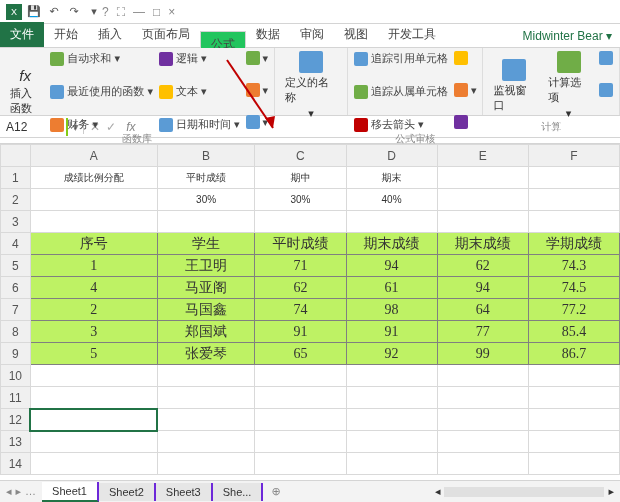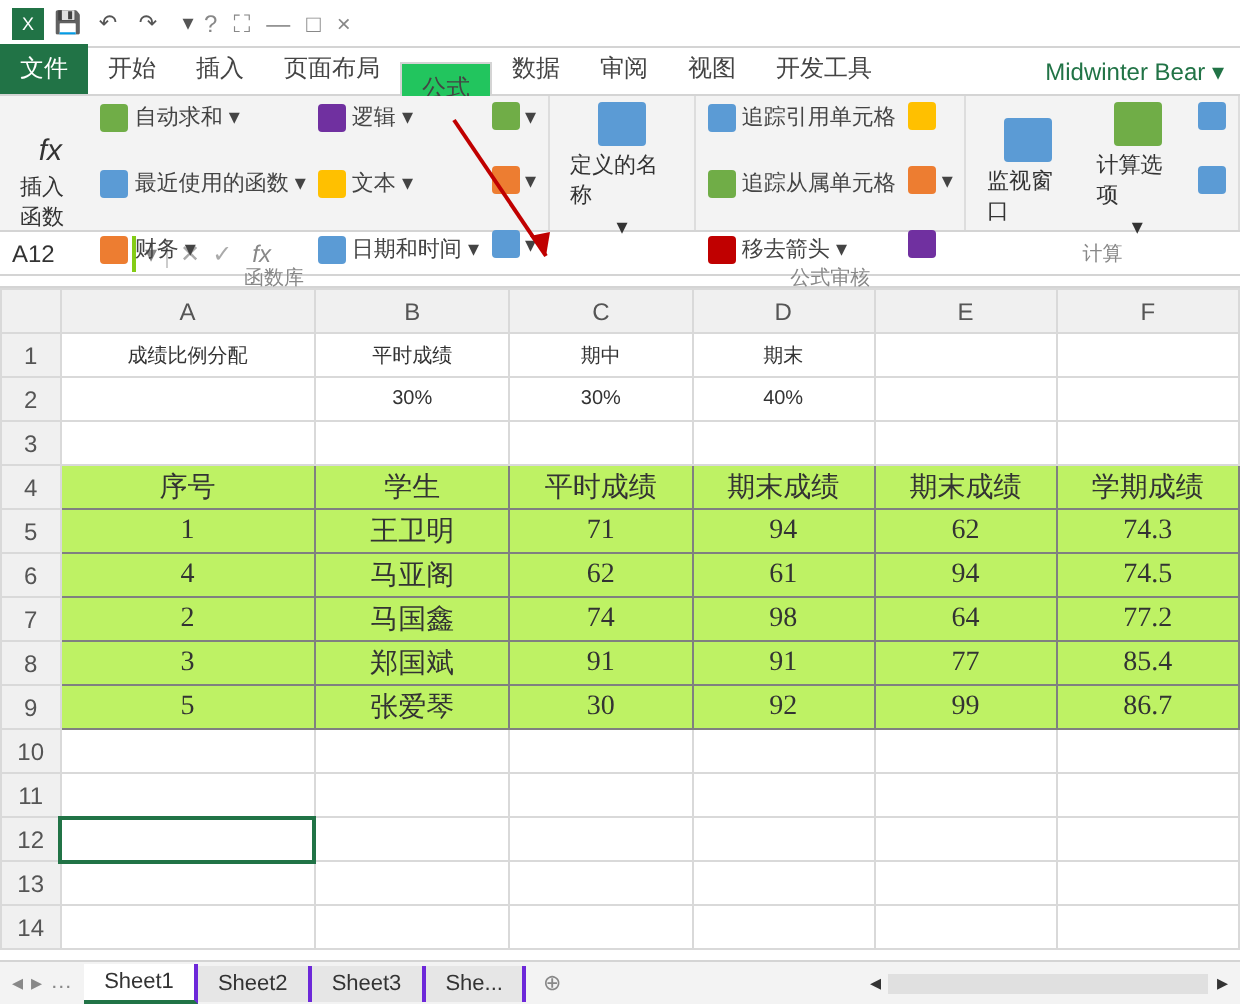--- a/index.html
+++ b/index.html
@@ -331,21 +331,21 @@
     <td class="dat">郑国斌</td>
     <td class="dat">91</td>
     <td class="dat">91</td>
     <td class="dat">77</td>
     <td class="dat">85.4</td>
   </tr>
   <tr>
           <th class="rowh">9</th>
     <td class="dat">5</td>
     <td class="dat">张爱琴</td>
-    <td class="dat">30</td>
+    <td class="dat">65</td>
     <td class="dat">92</td>
     <td class="dat">99</td>
     <td class="dat">86.7</td>
   </tr>
   <tr>
           <th class="rowh">10</th>
           <td class="free"></td>
           <td class="free"></td>
           <td class="free"></td>
           <td class="free"></td>

